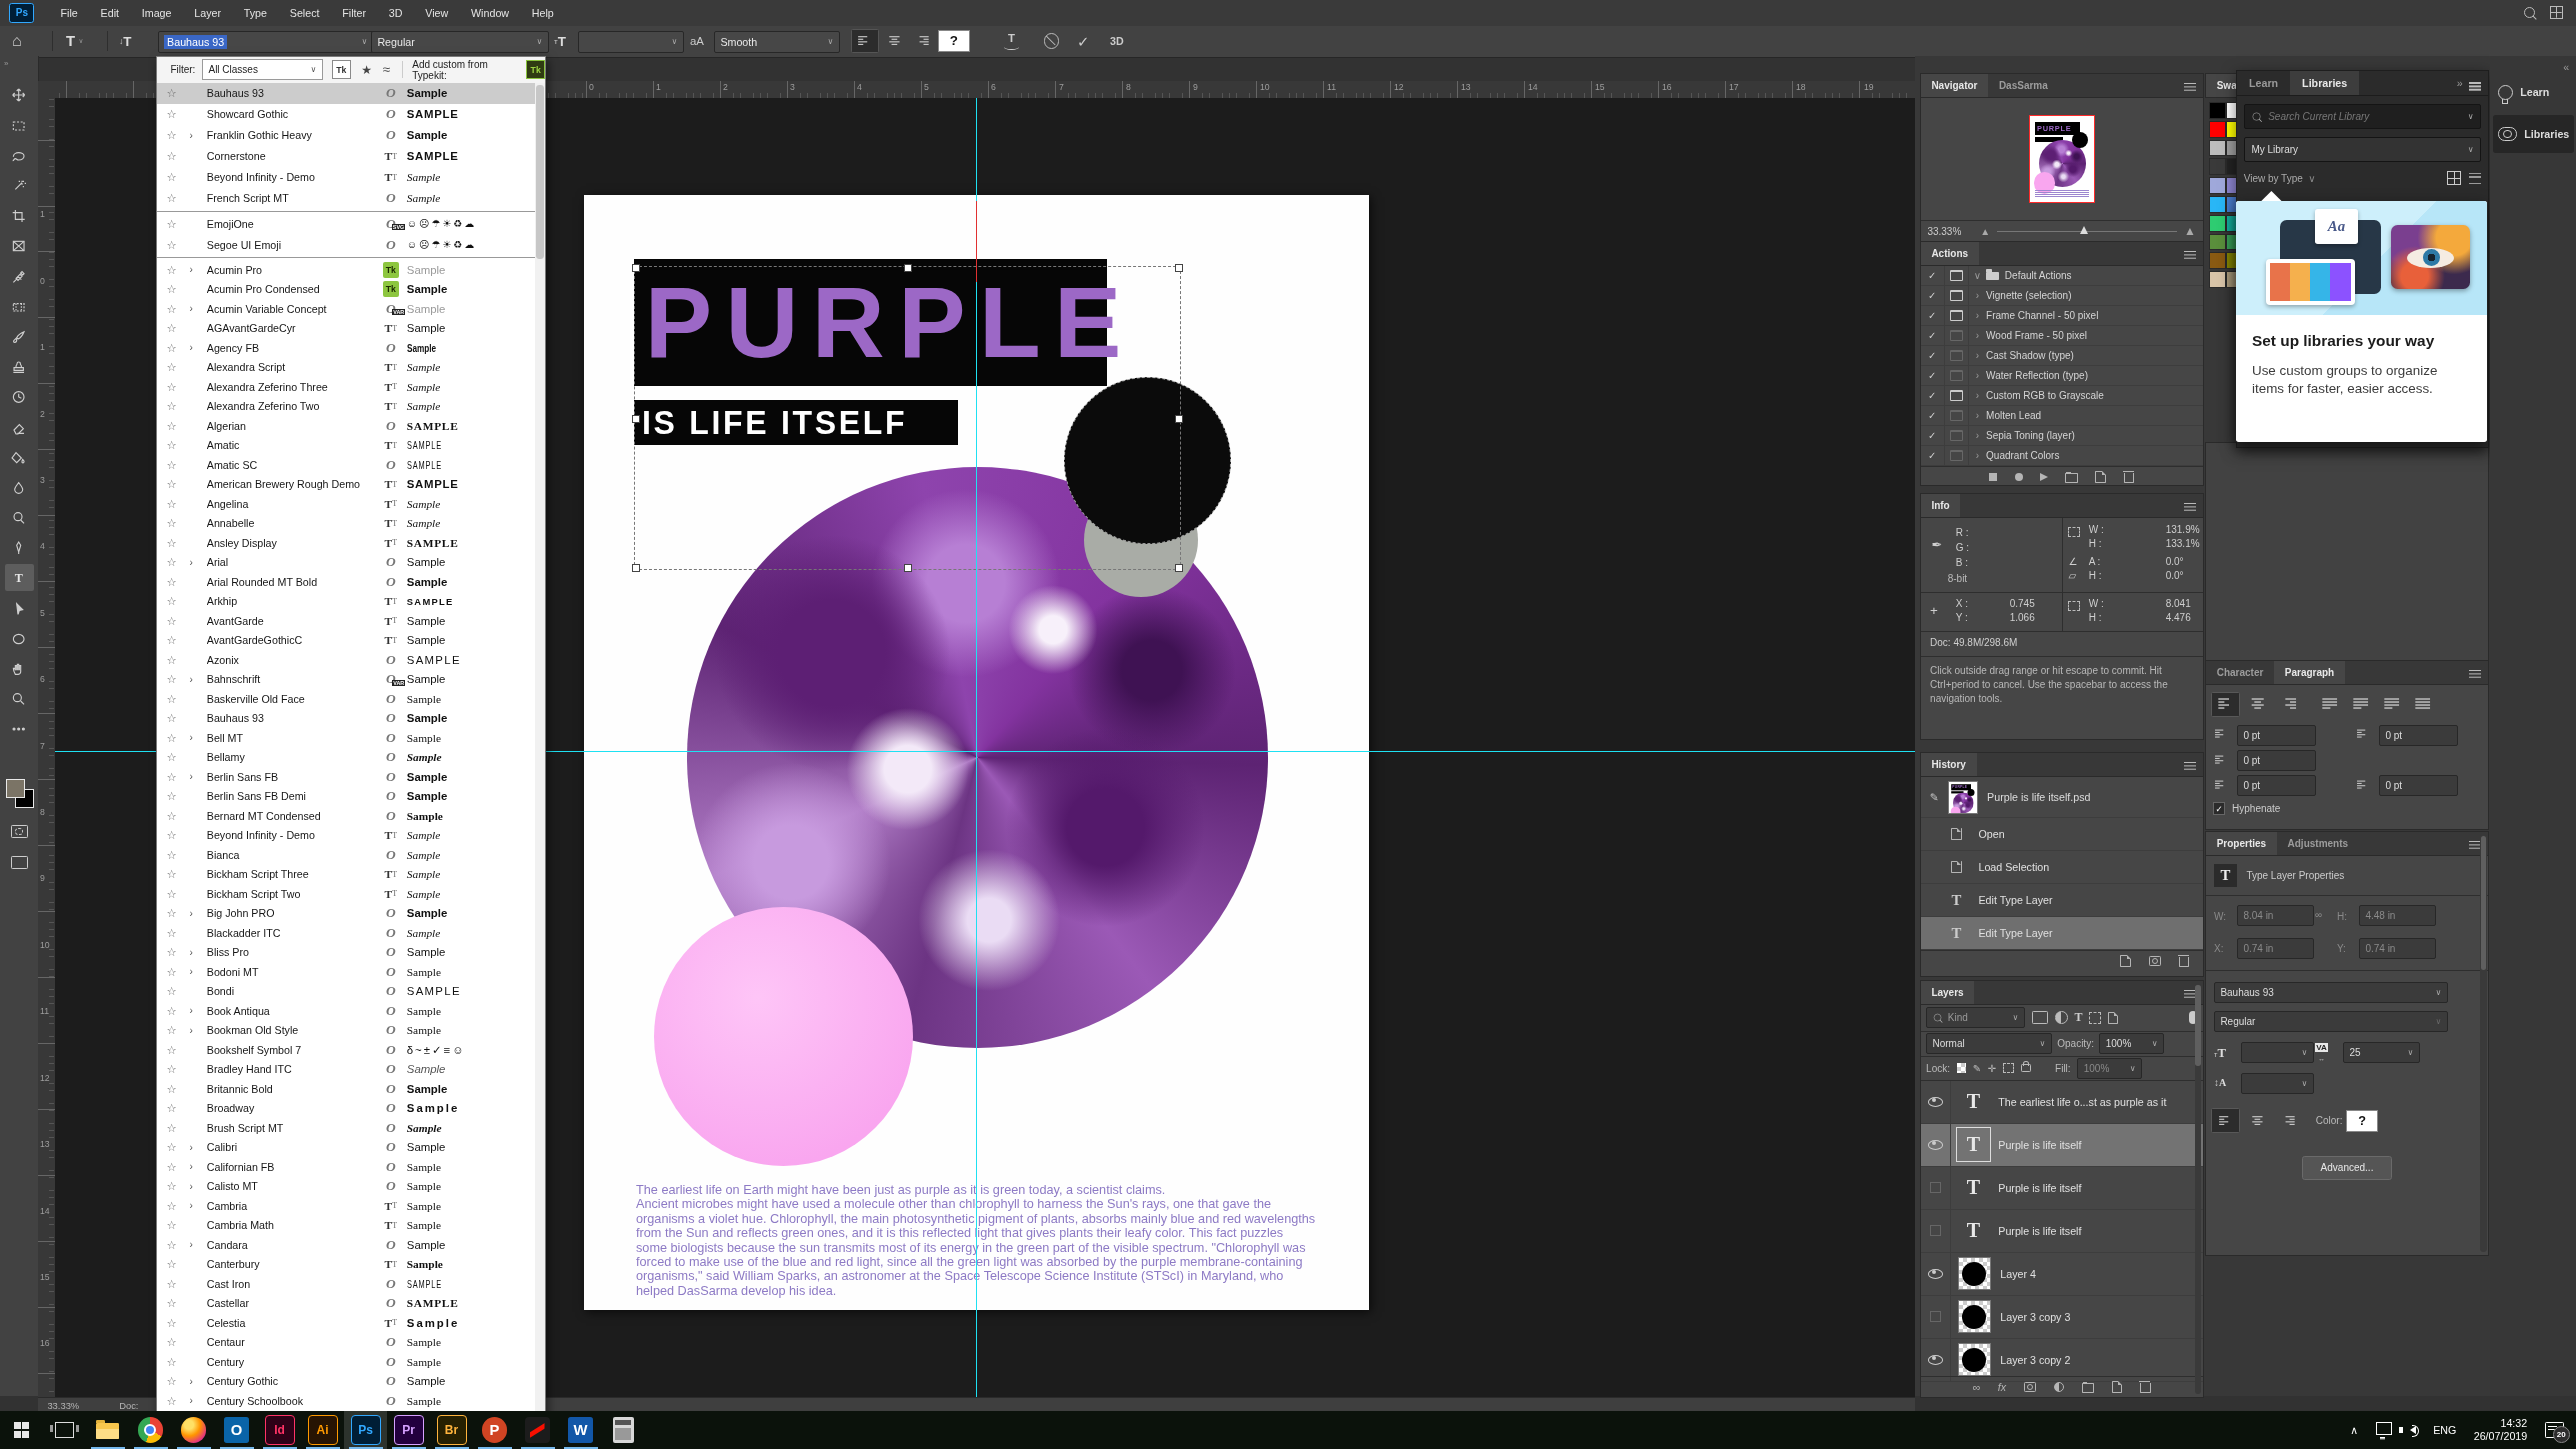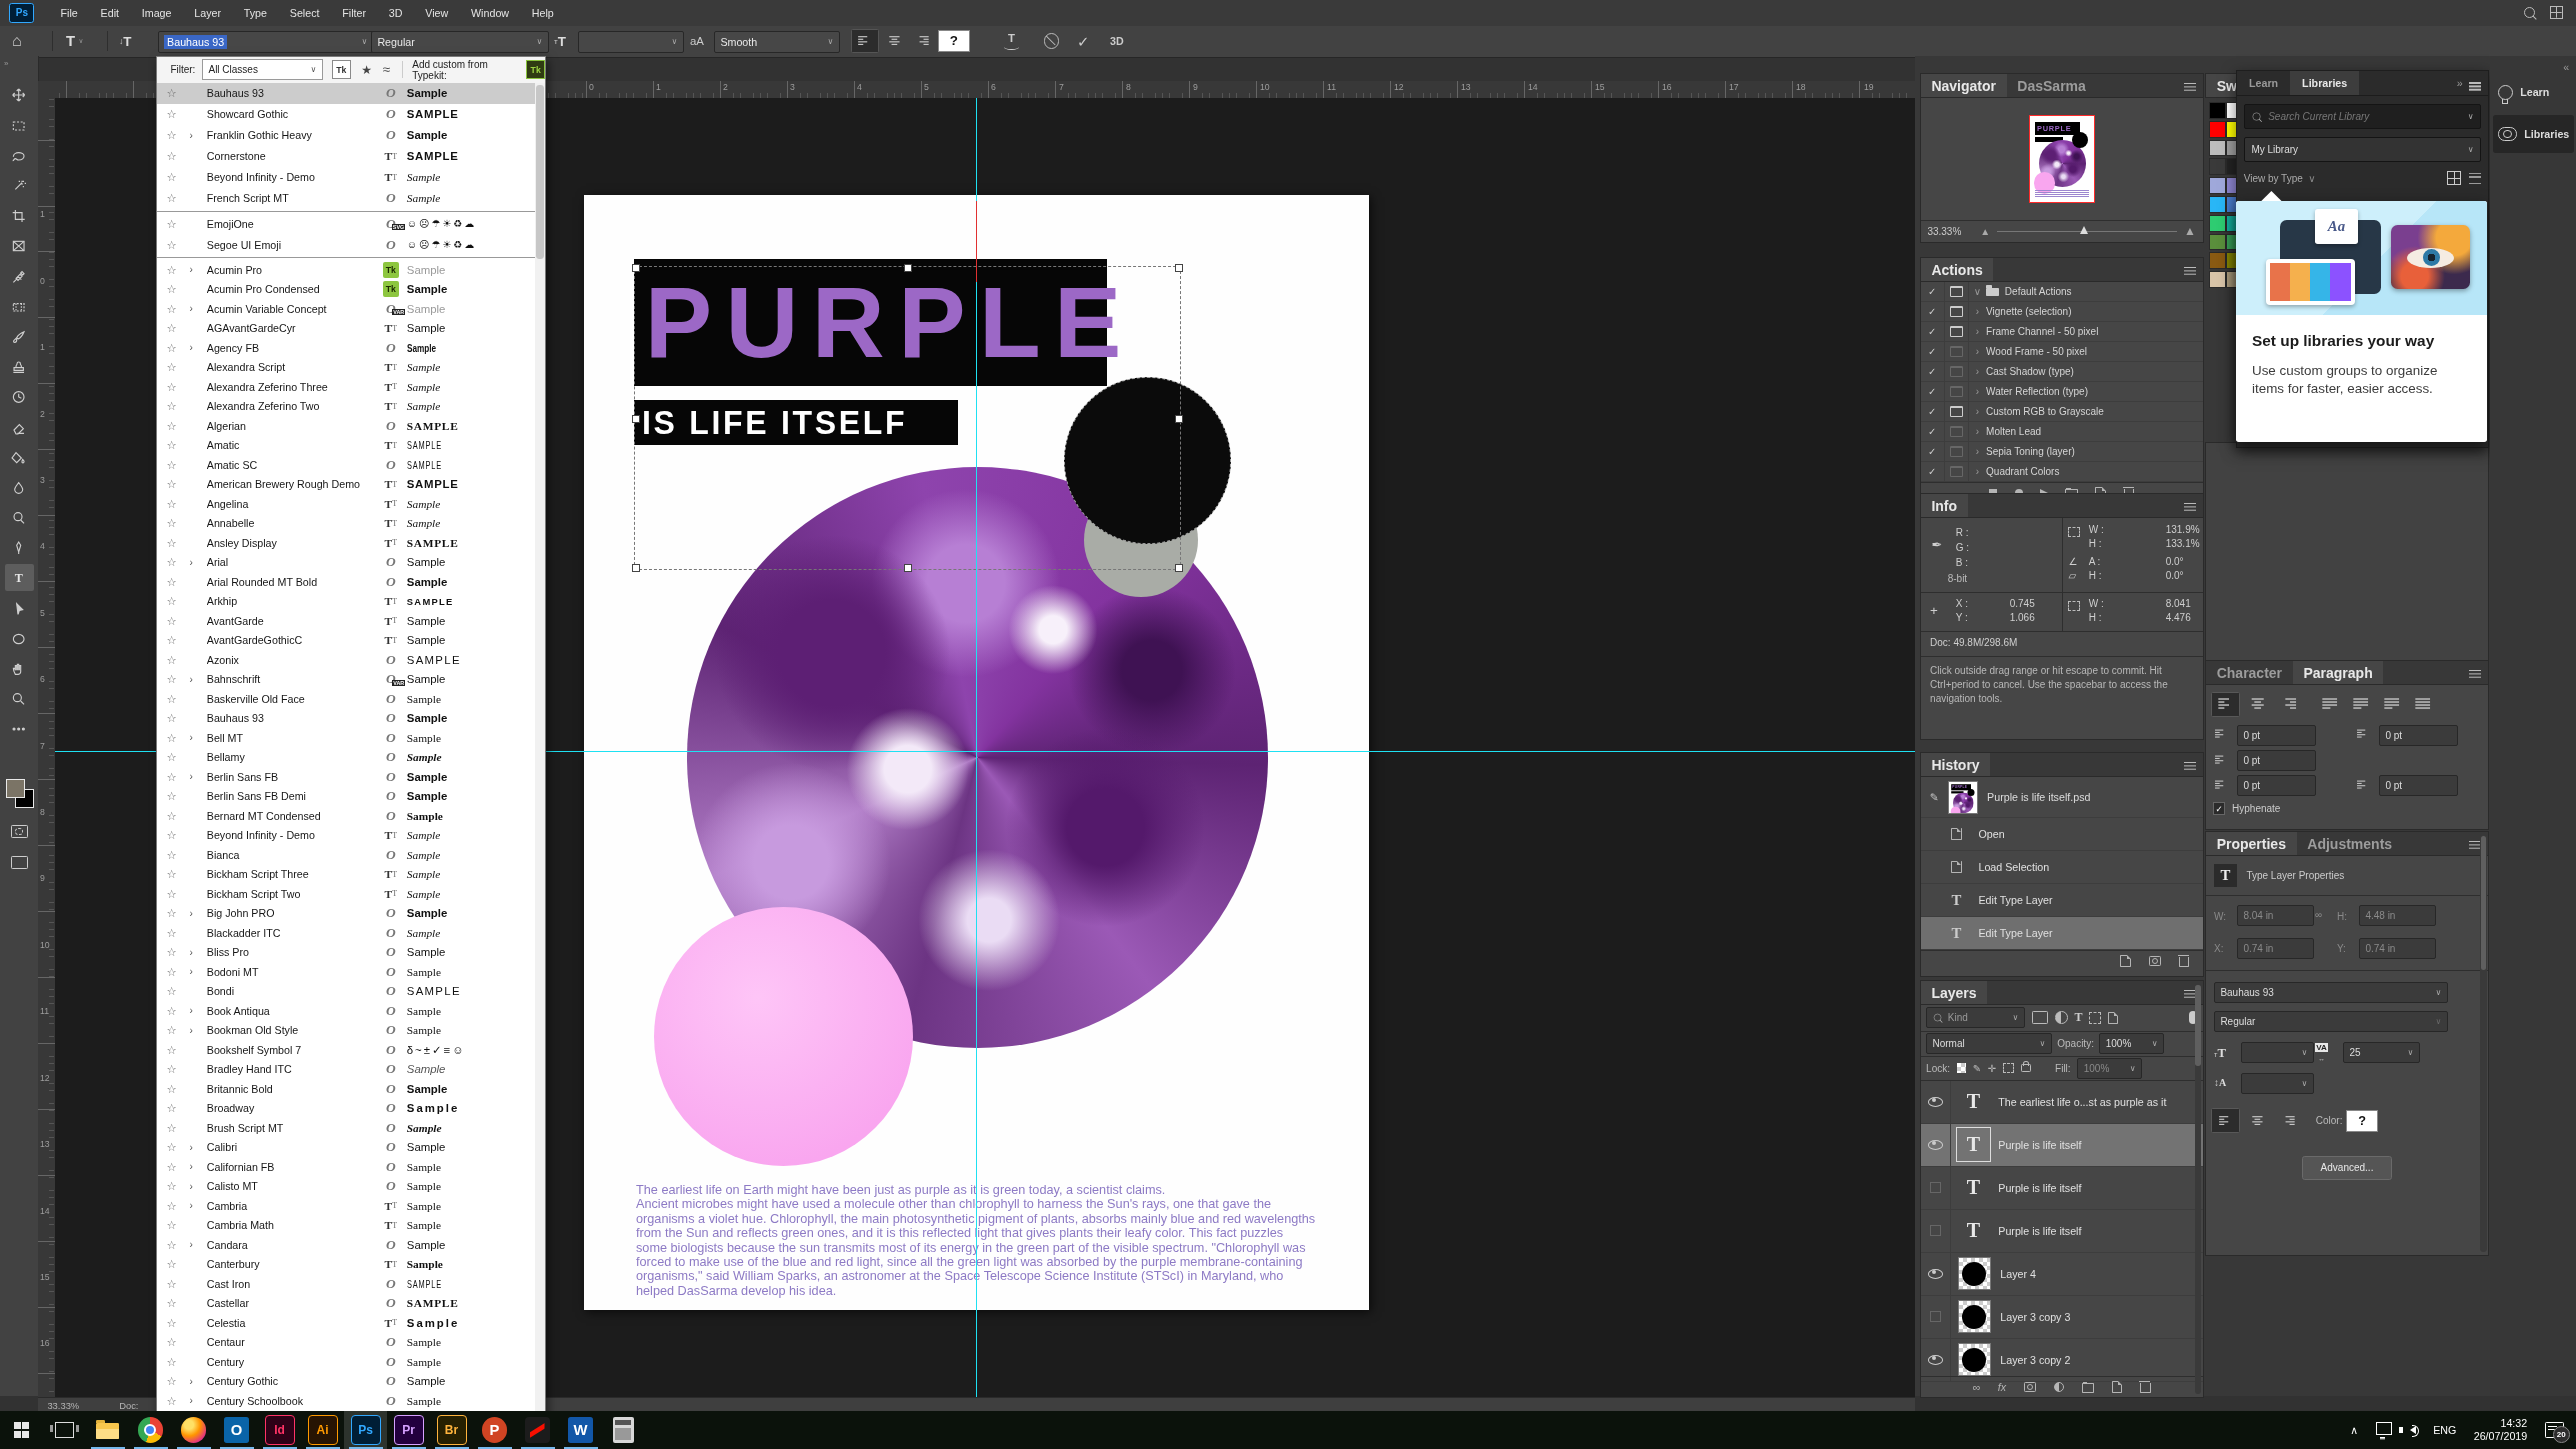--- a/index.html
+++ b/index.html
@@ -70,21 +70,21 @@
   #blackcircle{position:absolute;border-radius:50%;background:#0b0b0b;border:1.3px dashed #999;}
   #graycircle{position:absolute;border-radius:50%;background:#a9aca6;}
   #selbox{position:absolute;border:0.7px dashed #777;z-index:30;}
   .handle{position:absolute;width:6px;height:6px;background:#fff;border:0.7px solid #444;}
   #bodytext{position:absolute;color:#8d7ac5;font-size:12.7px;line-height:14.4px;}
   
   #panels{position:absolute;left:1915px;top:56px;width:661px;height:1340px;background:#383838;}
   .pcol{position:absolute;top:0;height:1340px;}
   .panel{position:absolute;left:0;width:282px;background:#464646;border:0.7px solid #2a2a2a;}
   .phead{height:23px;background:#383838;display:flex;align-items:stretch;border-bottom:0.7px solid #2a2a2a;position:relative;}
-  .ptab{padding:0 10.7px;display:flex;align-items:center;font-size:14px;font-weight:700;color:#9c9c9c;background:#383838;}
+  .ptab{padding:0 10.7px;display:flex;align-items:center;font-size:10px;font-weight:700;color:#9c9c9c;background:#383838;}
   .ptab.on{background:#464646;color:#e8e8e8;}
   .hamb{position:absolute;right:6.7px;top:8.7px;width:12px;height:1.3px;background:#bbb;box-shadow:0 3.4px 0 #bbb,0 6.7px 0 #bbb;}
   .fieldbox{background:#3b3b3b;border:0.7px solid #272727;border-radius:2px;height:19px;display:flex;align-items:center;padding:0 5.4px;font-size:10px;color:#ddd;}
   .dis{color:#8a8a8a;}
   .eye{width:13.4px;height:8px;border:1.3px solid #ccc;border-radius:50%;position:relative;}
   .eye::after{content:"";position:absolute;left:3.4px;top:0.7px;width:4px;height:4px;border-radius:50%;background:#ccc;}
   .checkersq{background:#fff;background-image:linear-gradient(45deg,#ccc 25%,transparent 25%,transparent 75%,#ccc 75%),linear-gradient(45deg,#ccc 25%,transparent 25%,transparent 75%,#ccc 75%);background-size:8px 8px;background-position:0 0,4px 4px;}
   .minipage{position:relative;width:64px;height:86px;background:#fff;}
   .mp-bar{position:absolute;left:5.4px;top:5.4px;width:43px;height:13.4px;background:#000;color:#9c68c6;font-size:7.4px;font-weight:800;letter-spacing:0.7px;line-height:13.4px;padding-left:2px;}
   .mp-sub{position:absolute;left:5.4px;top:21px;width:28px;height:4.7px;background:#000;}
@@ -546,21 +546,21 @@
           </div>
           <div style="height: 20px; display: flex; align-items: center; border-top: 0.7px solid rgb(46, 46, 46); font-size: 10px; color: rgb(204, 204, 204);">
             <span style="margin-left: 6.7px;">33.33%</span>
             <span style="margin-left:19px;color:#aaa;">▲</span>
             <span style="flex:1;height:1.3px;background:#777;margin:0 6.7px;position:relative;">
               <i style="position:absolute;left:46%;top:-4.7px;width:0;height:0;border-left:4.7px solid transparent;border-right:4.7px solid transparent;border-bottom:8px solid #ddd;"></i>
             </span>
             <span style="color:#aaa;font-size:12px;margin-right:6.7px;">▲</span>
           </div>
         </div>
-        <div class="panel" style="top: 201px; height: 243px;">
+        <div class="panel" style="top: 185px; height: 243px;">
           <div class="phead">
             <div class="ptab on">Actions</div>
             <div class="hamb"></div>
           </div>
           <div class="arow">
             <span class="acheck">✓</span>
             <div class="adlg">
               <span></span>
             </div>
             <span class="achev">∨</span>

